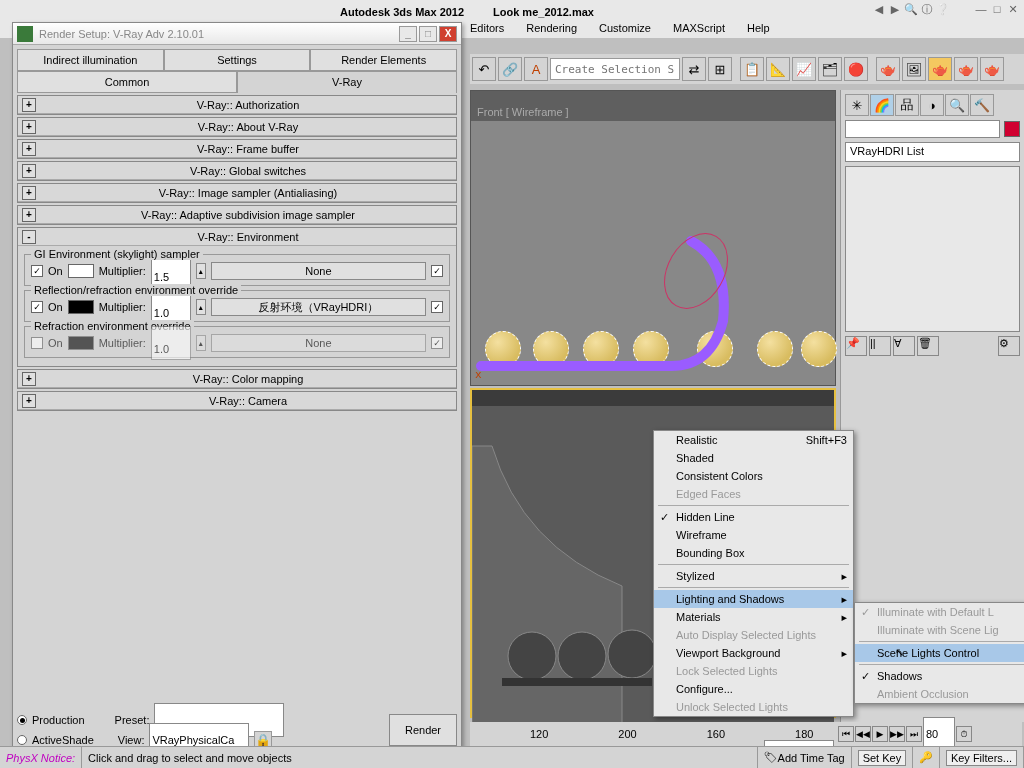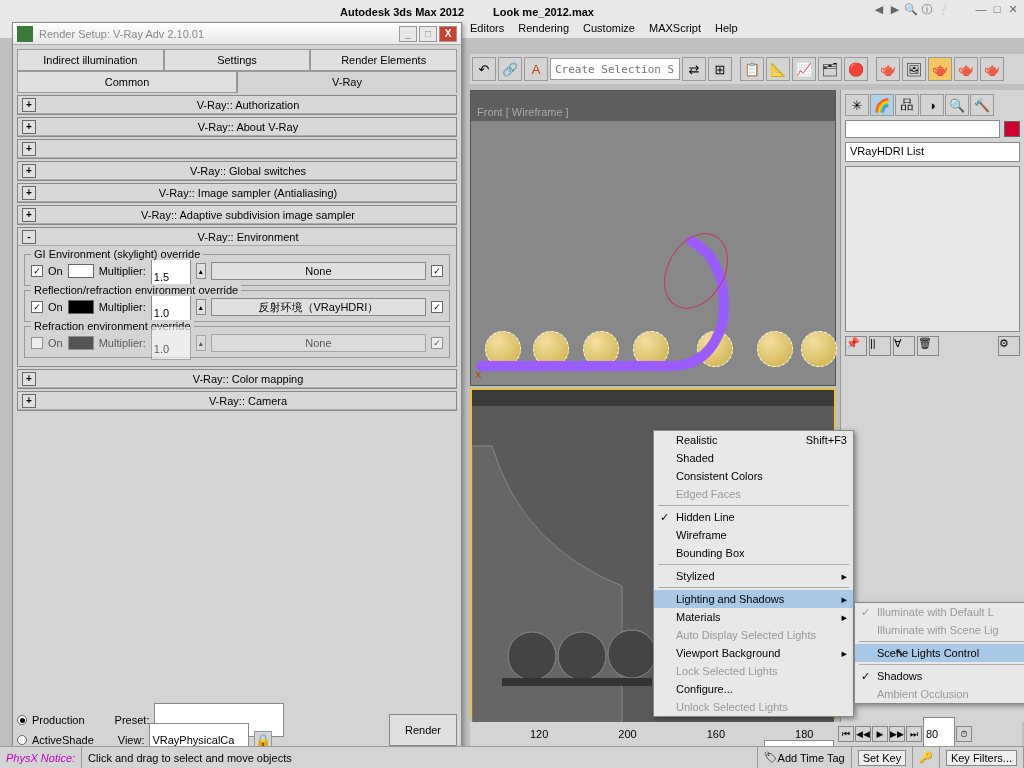--- a/index.html
+++ b/index.html
@@ -1,21 +1,21 @@
 <!DOCTYPE html>
 <html><head>
 <meta charset="utf-8">
 <style>
 * { box-sizing: border-box; font-family: "Tahoma", "MS Sans Serif", sans-serif; font-size: 11px; }
 body { margin: 0; padding: 0; width: 1024px; height: 768px; overflow: hidden; background: #bfbfbf; position: relative; }
 .main-title { position: absolute; top: 0; left: 0; right: 0; height: 18px; background: #e8e8e8; display: flex; align-items: flex-end; padding-left: 340px; font-family: monospace; font-size: 12px; }
 .main-title b { font-weight: bold; }
 .title-icons { position: absolute; right: 4px; top: 2px; display: flex; gap: 2px; }
 .title-icons span { width: 14px; height: 14px; display: inline-flex; align-items: center; justify-content: center; color: #666; }
-.menu-bar { position: absolute; top: 18px; left: 0; right: 0; height: 20px; background: #e8e8e8; display: flex; align-items: center; gap: 14px; padding-left: 470px; font-family: monospace; font-size: 12px; }
+.menu-bar { position: absolute; top: 18px; left: 0; right: 0; height: 20px; background: #e8e8e8; display: flex; align-items: center; gap: 22px; padding-left: 470px; font-family: monospace; font-size: 12px; }
 .toolbar1 { position: absolute; top: 54px; left: 470px; right: 0; height: 30px; background: #d4d4d4; display: flex; align-items: center; gap: 2px; padding: 2px; }
 .tb-btn { width: 24px; height: 24px; background: #d4d4d4; border: 1px solid #999; display: inline-flex; align-items: center; justify-content: center; font-size: 13px; }
 .tb-sep { width: 4px; }
 .dropdown-sel { height: 22px; border: 1px solid #999; background: #fff; padding: 2px 4px; font-family: monospace; }
 
 .rdlg { position: absolute; left: 12px; top: 22px; width: 450px; height: 738px; background: #d4d4d4; border: 1px solid #888; box-shadow: 2px 2px 4px rgba(0,0,0,0.3); }
 .rdlg-title { height: 22px; background: linear-gradient(#fff,#e8e8e8); display: flex; align-items: center; padding: 0 4px; color: #888; font-family: monospace; font-size: 12px; border-bottom: 1px solid #aaa; }
 .rdlg-title .wbtn { width: 18px; height: 16px; border: 1px solid #999; margin-left: 2px; display: inline-flex; align-items: center; justify-content: center; background: #e8e8e8; font-size: 10px; }
 .rdlg-title .wbtn.close { background: #d04030; color: #fff; font-weight: bold; }
 .tabs { display: flex; flex-wrap: wrap; padding: 4px 4px 0 4px; }
@@ -203,20 +203,21 @@
     </div>
   <div class="rollout">
       <div class="rollout-hdr">
         <span class="pm">+</span>
         <span class="ttl">V-Ray:: About V-Ray</span>
       </div>
     </div>
   <div class="rollout">
       <div class="rollout-hdr">
         <span class="pm">+</span>
+        <span class="ttl">V-Ray:: Frame buffer</span>
       </div>
     </div>
   <div class="rollout">
       <div class="rollout-hdr">
         <span class="pm">+</span>
         <span class="ttl">V-Ray:: Global switches</span>
       </div>
     </div>
   <div class="rollout">
       <div class="rollout-hdr">
@@ -231,21 +232,21 @@
       </div>
     </div>
 
   <div class="rollout">
     <div class="rollout-hdr">
         <span class="pm">-</span>
         <span class="ttl">V-Ray:: Environment</span>
       </div>
     <div class="rollout-body">
       <div class="group">
-        <span class="group-lbl">GI Environment (skylight) override</span>
+        <span class="group-lbl">GI Environment (skylight) sampler</span>
         <div class="row">
           <span class="chk">✓</span>
           <span>On</span>
           <span class="swatch" style="background:#fff"></span>
           <span>Multiplier:</span>
           <span class="spin">1.5</span>
           <span class="spinbtn">▴</span>
           <span class="mapbtn">None</span>
           <span class="chk">✓</span>
         </div>

